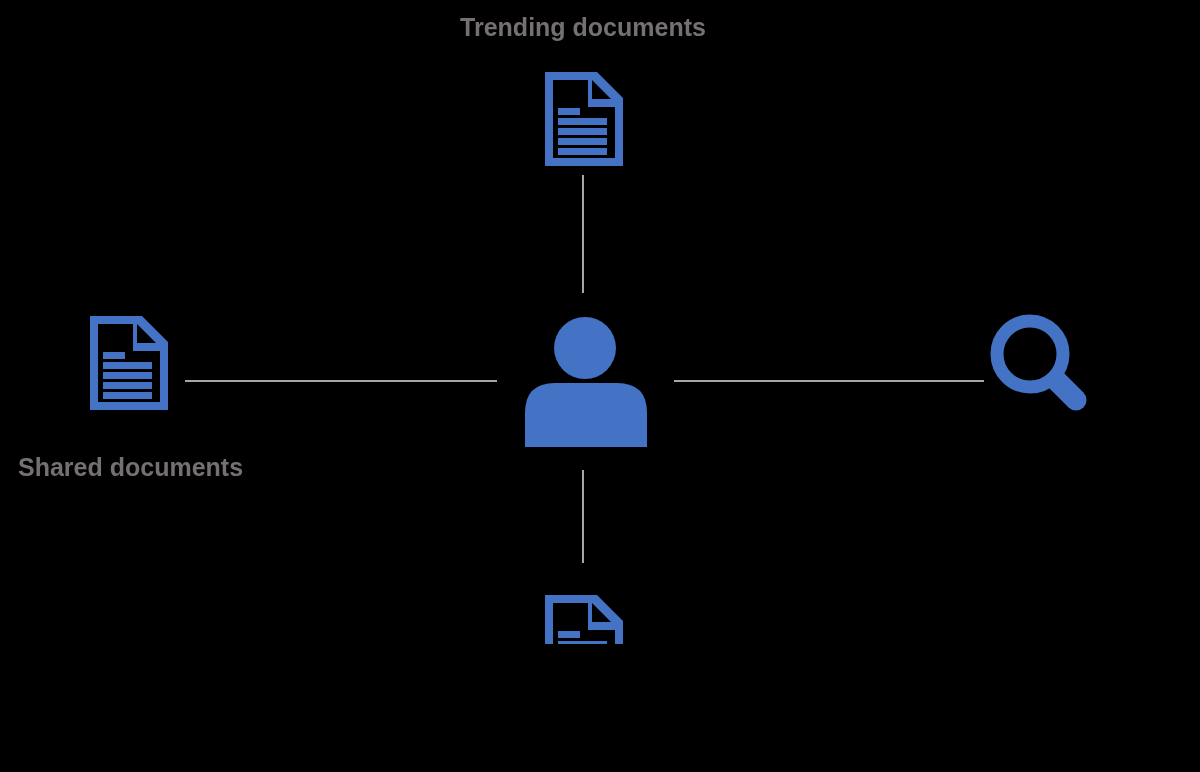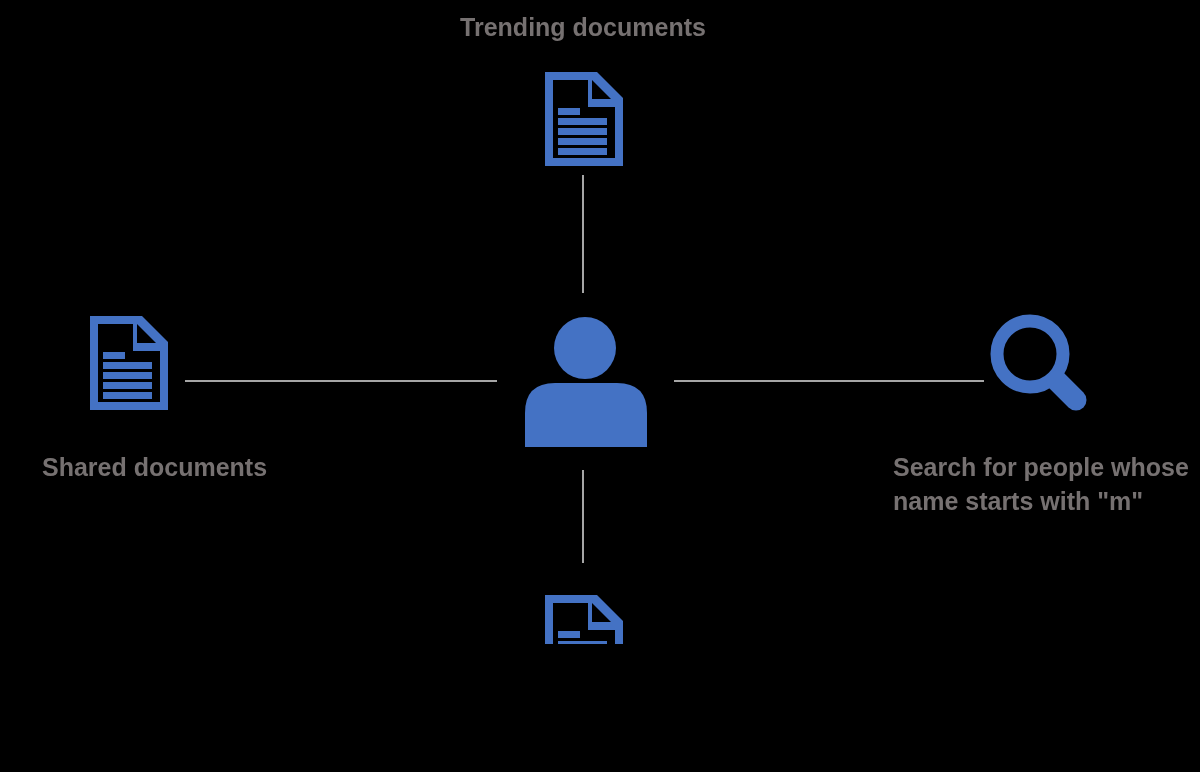--- a/index.html
+++ b/index.html
@@ -32,21 +32,21 @@
   .connector { position: absolute; background: var(--line); }
   .connector.v { width: 2px; }
   .connector.h { height: 2px; }
   .icon { position: absolute; display: block; }
 
   
   #label-top     { left: 383px; top: 10px; }
   #icon-top      { left: 545px; top: 72px;  width: 78px;  height: 94px; }
   #conn-top      { left: 582px; top: 175px; height: 118px; }
   #icon-left     { left: 90px;  top: 316px; width: 78px;  height: 94px; }
-  #label-left    { left: 18px;  top: 450px; margin-left: 24px; }
+  #label-left    { left: 18px;  top: 450px; }
   #conn-left     { left: 185px; top: 380px; width: 312px; }
   #icon-person   { left: 525px; top: 317px; width: 122px; height: 130px; }
   #conn-right    { left: 674px; top: 380px; width: 310px; }
   #icon-search   { left: 986px; top: 312px; width: 106px; height: 106px; }
   #label-right   { left: 893px; top: 450px; }
   #conn-bottom   { left: 582px; top: 470px; height: 93px; }
   #icon-bottom   { left: 545px; top: 595px; width: 78px;  height: 94px; }
   #label-bottom  { left: 383px; top: 720px; }
 </style>
 </head>
@@ -85,24 +85,20 @@
     <path fill="var(--accent)" d="M0,130 V96 Q0,66 30,66 H92 Q122,66 122,96 V130 Z"></path>
   </svg>
 
   <div class="connector h" id="conn-right"></div>
 
   <svg class="icon" id="icon-search" viewBox="0 0 106 106">
     <circle cx="44" cy="42" r="33" fill="none" stroke="var(--accent)" stroke-width="13"></circle>
     <line x1="71" y1="69" x2="90" y2="88" stroke="var(--accent)" stroke-width="21" stroke-linecap="round"></line>
   </svg>
 
-  <div class="label" id="label-right">
-    <div>Search for people whose</div>
-    <div>name starts with "m"</div>
-  </div>
 
   <div class="connector v" id="conn-bottom"></div>
 
   <svg class="icon" id="icon-bottom" viewBox="0 0 78 94">
     <path fill="var(--accent)" fill-rule="evenodd" d="M0,0 H52 L78,26 V94 H0 Z M8,8 H43 V35 H70 V86 H8 Z M47,8 L66,27 H47 Z"></path>
     <rect fill="var(--accent)" x="13" y="36" width="22" height="7"></rect>
     <rect fill="var(--accent)" x="13" y="46" width="49" height="7"></rect>
     <rect fill="var(--accent)" x="13" y="56" width="49" height="7"></rect>
     <rect fill="var(--accent)" x="13" y="66" width="49" height="7"></rect>
     <rect fill="var(--accent)" x="13" y="76" width="49" height="7"></rect>

